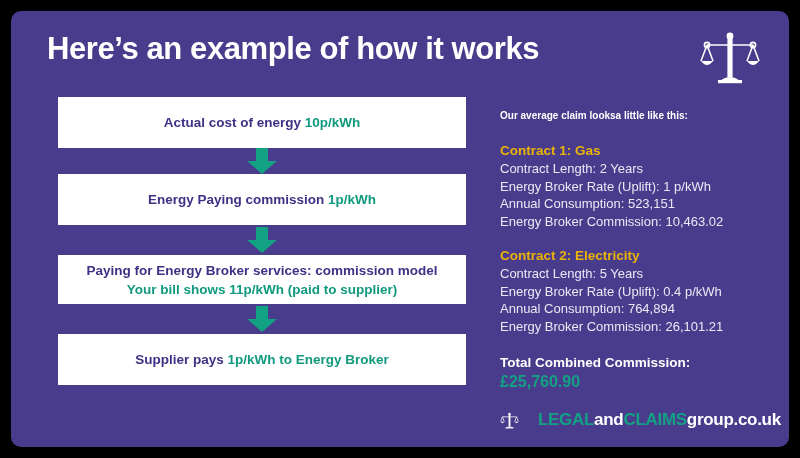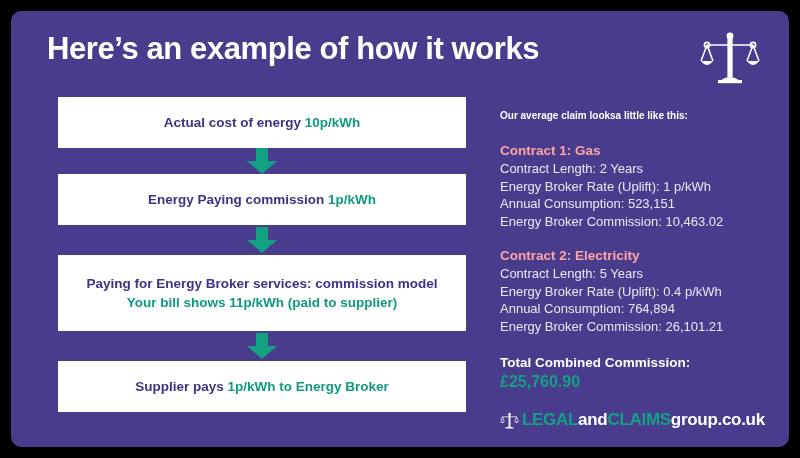--- a/index.html
+++ b/index.html
@@ -64,21 +64,21 @@
     background: #ffffff;
     display: flex;
     flex-direction: column;
     align-items: center;
     justify-content: center;
     text-align: center;
     box-sizing: border-box;
     padding: 4px 10px;
   }
   .flow-box.h1 { height: 51px; }
-  .flow-box.h2 { height: 76px; }
+  .flow-box.h2 { height: 49px; }
   .box-line {
     font-size: 13.5px;
     font-weight: bold;
     color: #3f3185;
     line-height: 19px;
     white-space: nowrap;
   }
   .box-line .accent { color: #10997f; }
   .box-line.green { color: #10997f; }
 
@@ -104,21 +104,21 @@
     font-size: 10px;
     font-weight: bold;
     color: #ffffff;
     line-height: 18px;
     white-space: nowrap;
   }
   .contract-block { margin-top: 17px; }
   .contract-title {
     font-size: 13.5px;
     font-weight: bold;
-    color: #fca5a5;
+    color: #eab308;
     line-height: 18px;
     white-space: nowrap;
   }
   .contract-line {
     font-size: 13px;
     color: #ebe8f4;
     line-height: 17.5px;
     white-space: nowrap;
   }
   .total-block { margin-top: 18px; }
@@ -138,20 +138,21 @@
   }
 
   
   .logo {
     position: absolute;
     left: 489px;
     top: 397px;
     display: flex;
     align-items: center;
     height: 24px;
+    gap: 16px;
   }
   .logo-mark {
     width: 19px;
     height: 19px;
     margin-right: 3px;
     flex: none;
   }
   .logo-text {
     font-size: 17px;
     font-weight: bold;

